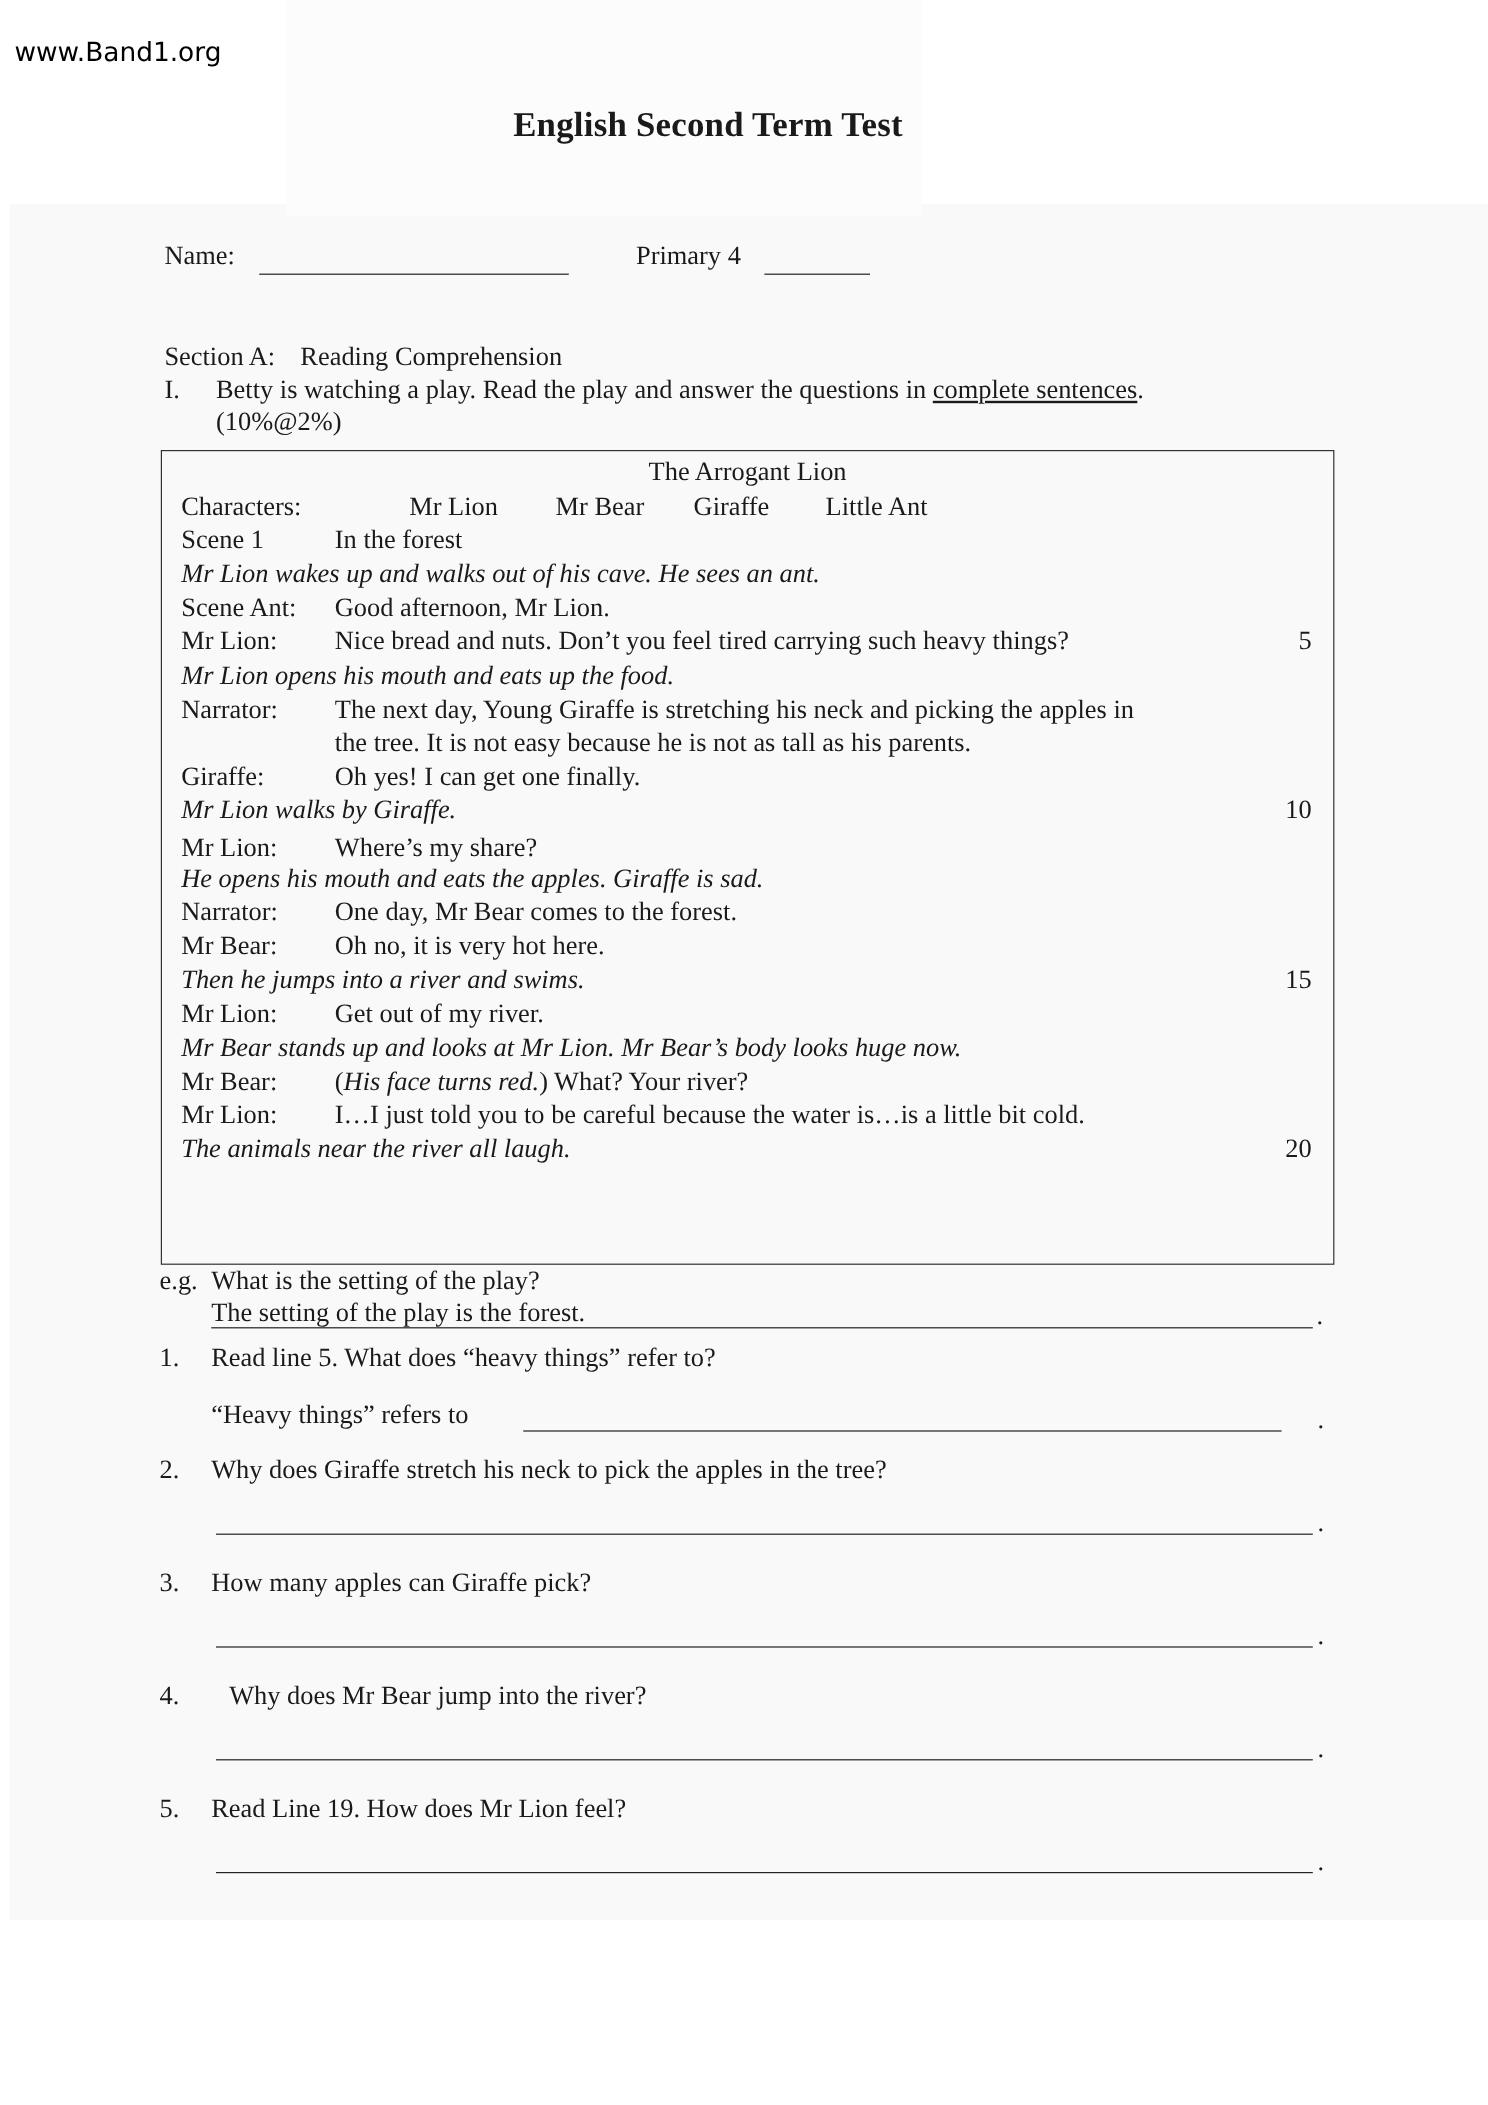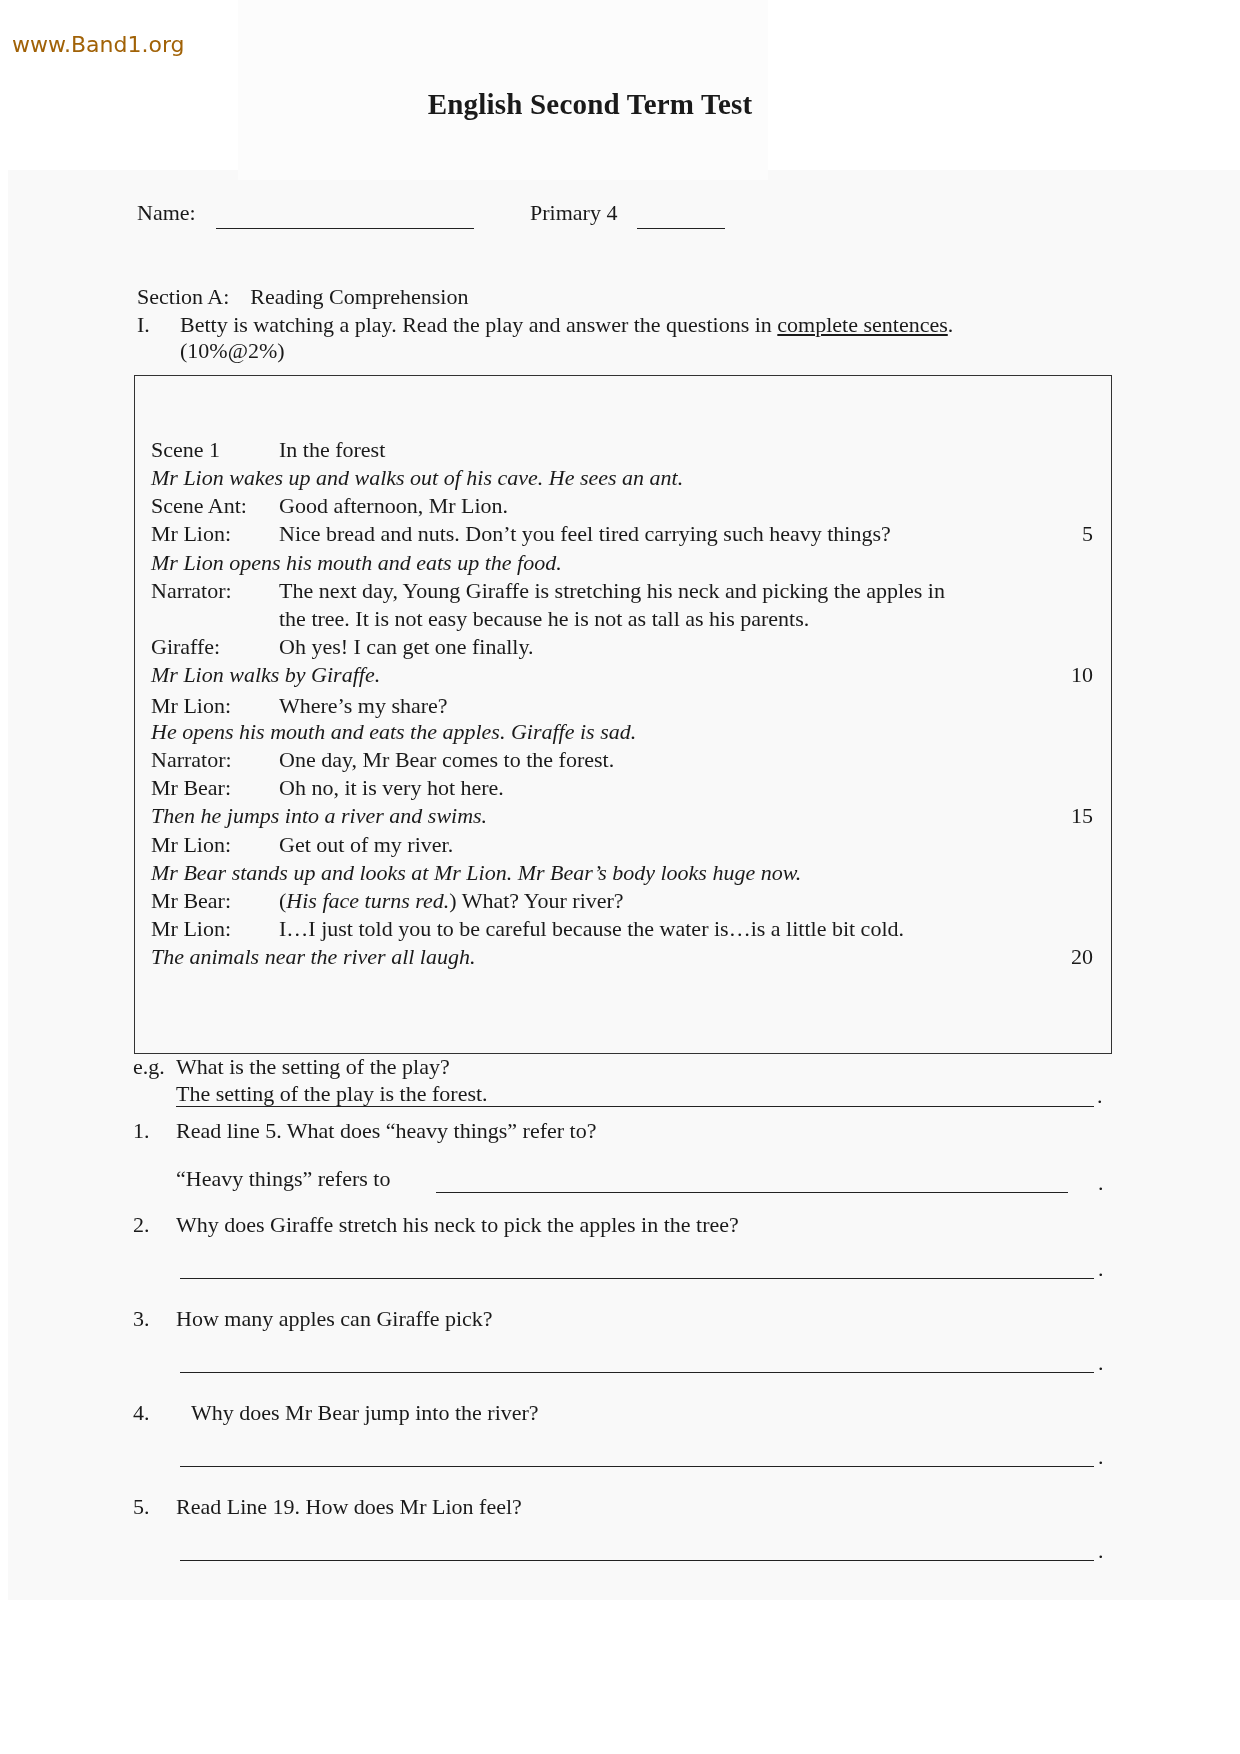--- a/index.html
+++ b/index.html
@@ -2,21 +2,21 @@
 <html><head>
   <meta charset="utf-8">
   <style>
     html, body { margin: 0; padding: 0; }
     body {
       width: 1240px; height: 1754px; position: relative; background: #ffffff;
       font-family: "Liberation Serif", "DejaVu Serif", serif; color: #1a1a1a; overflow: hidden;
     }
     .scan-bg { position: absolute; left: 8px; top: 170px; width: 1232px; height: 1430px; background: #f9f9f9; }
     .title-bg { position: absolute; left: 238px; top: 0; width: 530px; height: 180px; background: #fcfcfc; }
-    .site { position: absolute; left: 12px; top: 32px; font-family: "DejaVu Sans", sans-serif; font-size: 22px; color: #a16207; }
+    .site { position: absolute; left: 12px; top: 32px; font-family: "DejaVu Sans", sans-serif; font-size: 22px; color: #000000; }
     .title { position: absolute; left: 0; width: 1180px; text-align: center; top: 88px; font-weight: bold; font-size: 29px; letter-spacing: 0.2px; }
     .abs { position: absolute; font-size: 22px; }
     .line { position: absolute; border-bottom: 1.5px solid #222; height: 0; }
     .bold { font-weight: normal; }
     .ul { text-decoration: underline; }
     .box { position: absolute; left: 134px; top: 375px; width: 976px; height: 677px; border: 1.5px solid #333; }
     .row { position: absolute; left: 16px; font-size: 22px; white-space: nowrap; }
     .sp { display: inline-block; width: 128px; }
     .it { font-style: italic; }
     .ln { position: absolute; right: 18px; font-size: 22px; }
@@ -42,20 +42,24 @@
   <span style="display:inline-block;width:10px"></span>
   <span>Reading Comprehension</span>
 </div>
 <div class="abs bold" style="left:137px; top:312px;">I.</div>
 <div class="abs bold" style="left:180px; top:312px; white-space:nowrap;">
   <span>Betty is watching a play. Read the play and answer the questions in </span><span class="ul">complete sentences</span><span>.</span>
 </div>
 <div class="abs bold" style="left:180px; top:338px;">(10%@2%)</div>
 
 <div class="box">
+  <div class="row bold" style="left:0; width:976px; text-align:center; top:4px;">The Arrogant Lion</div>
+  <div class="row chars" style="top:33px;">
+    <span class="bold" style="width:190px;">Characters:</span><span style="width:122px;">Mr Lion</span><span style="width:115px;">Mr Bear</span><span style="width:110px;">Giraffe</span><span>Little Ant</span>
+  </div>
   <div class="row bold" style="top:61px;">
     <span class="sp">Scene 1</span><span>In the forest</span>
   </div>
   <div id="play-lines">
       <div class="row" style="top: 89px;"><span class="it">Mr Lion wakes up and walks out of his cave. He sees an ant.</span></div>
       <div class="row" style="top: 117.2px;"><span class="sp">Scene Ant:</span><span>Good afternoon, Mr Lion.</span></div>
       <div class="row" style="top: 145.4px;"><span class="sp">Mr Lion:</span><span>Nice bread and nuts. Don’t you feel tired carrying such heavy things?</span></div>
       <div class="ln" style="top: 145.4px;">5</div>
       <div class="row" style="top: 173.6px;"><span class="it">Mr Lion opens his mouth and eats up the food.</span></div>
       <div class="row" style="top: 201.8px;"><span class="sp">Narrator:</span><span>The next day, Young Giraffe is stretching his neck and picking the apples in</span></div>

